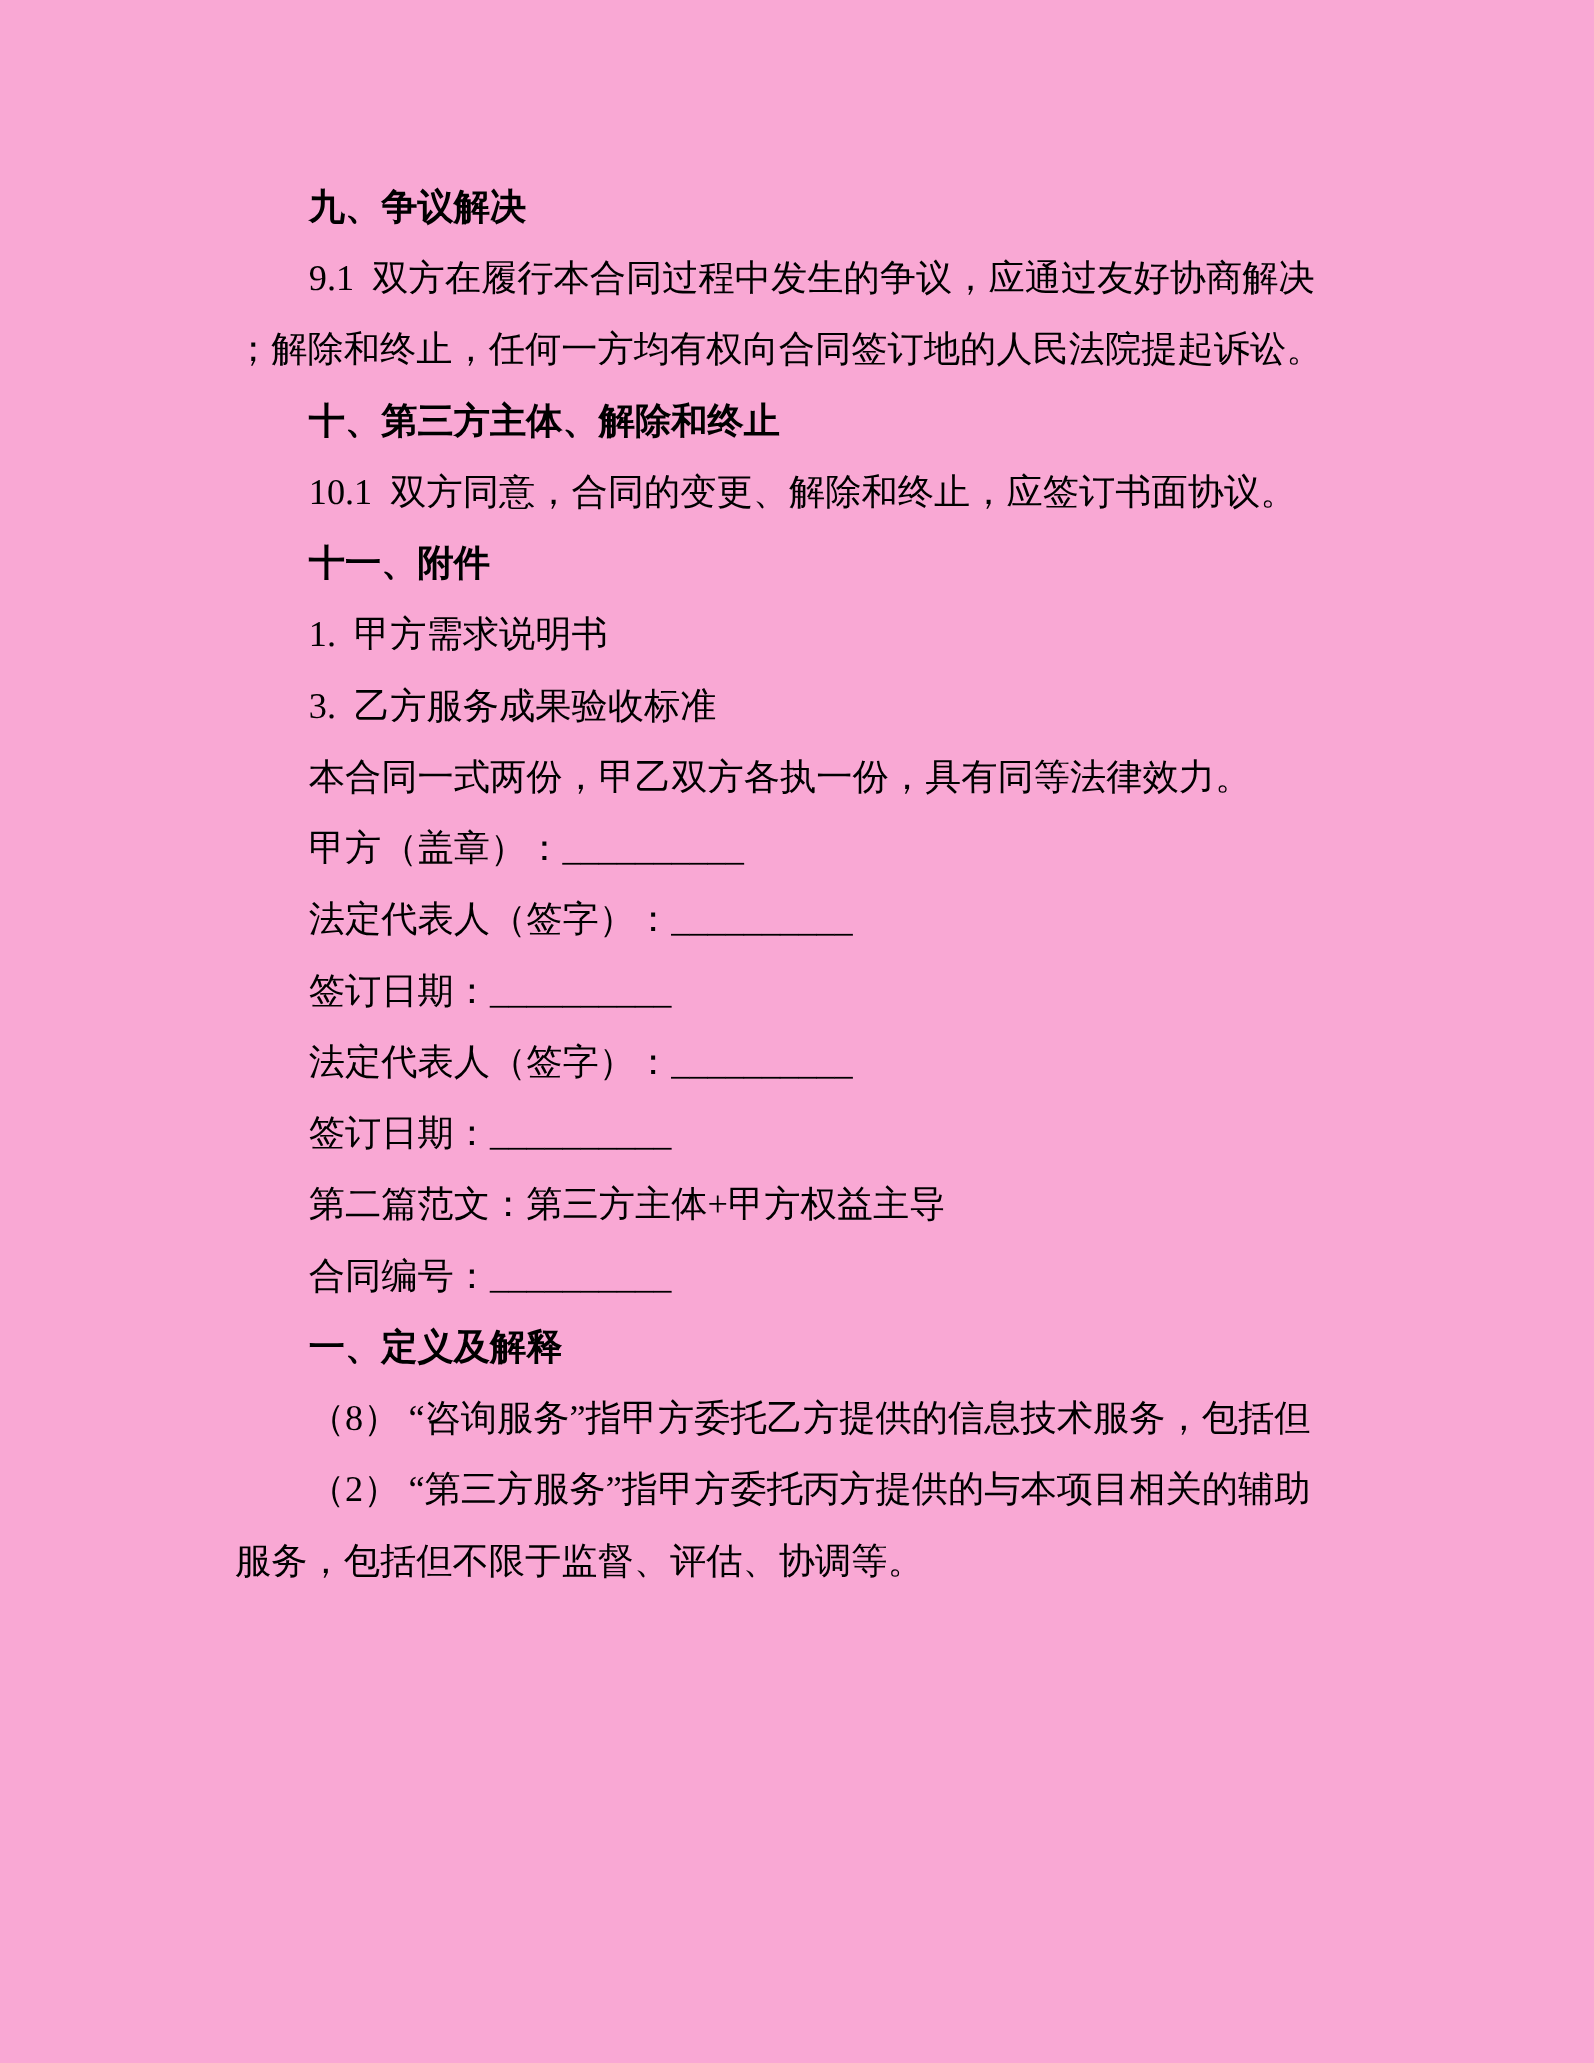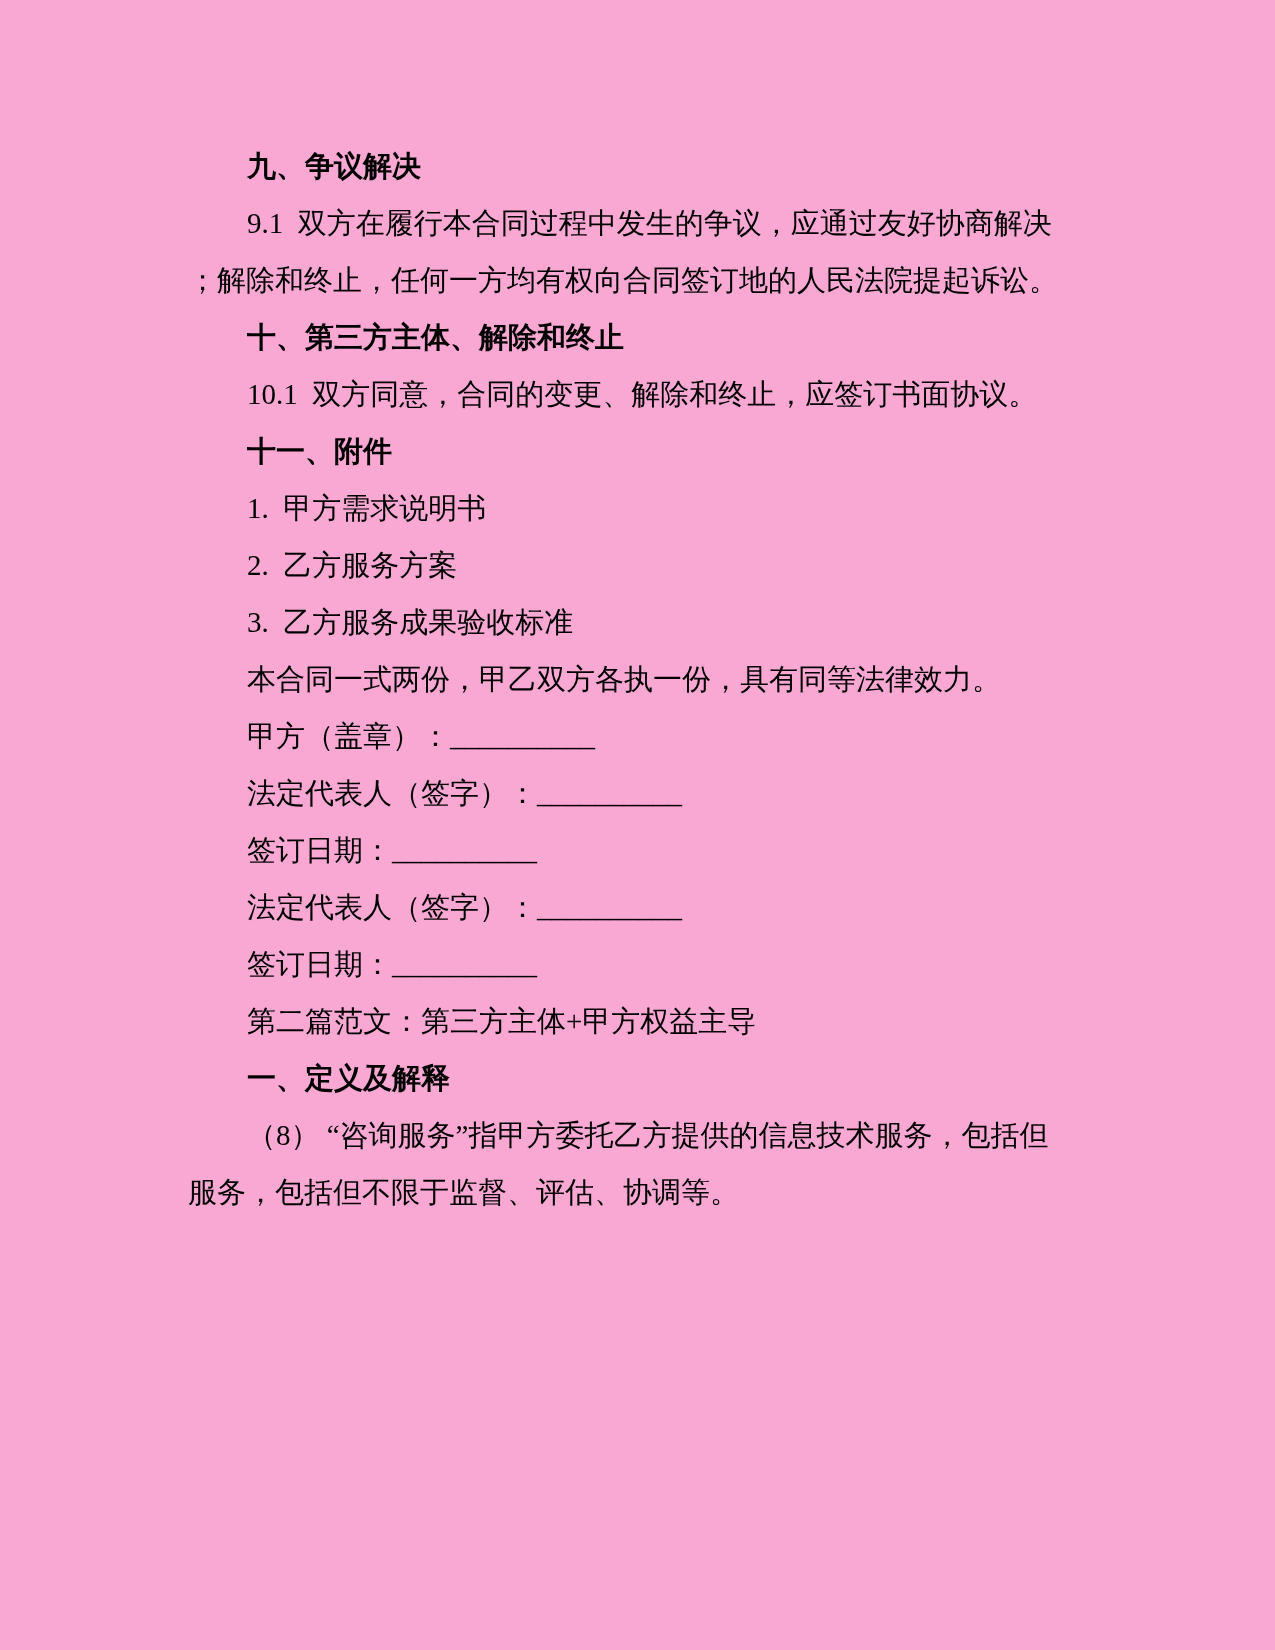--- a/index.html
+++ b/index.html
@@ -42,26 +42,27 @@
 
 <div class="page">
   <div class="doc-body" id="doc-body">
       <div class="line indent heading">九、争议解决</div>
       <div class="line indent">9.1  双方在履行本合同过程中发生的争议，应通过友好协商解决</div>
       <div class="line">；解除和终止，任何一方均有权向合同签订地的人民法院提起诉讼。</div>
       <div class="line indent heading">十、第三方主体、解除和终止</div>
       <div class="line indent">10.1  双方同意，合同的变更、解除和终止，应签订书面协议。</div>
       <div class="line indent heading">十一、附件</div>
       <div class="line indent">1.  甲方需求说明书</div>
-      <div class="line indent">2.  乙方服务方案</div>
       <div class="line indent">3.  乙方服务成果验收标准</div>
       <div class="line indent">本合同一式两份，甲乙双方各执一份，具有同等法律效力。</div>
       <div class="line indent">甲方（盖章）：__________</div>
       <div class="line indent">法定代表人（签字）：__________</div>
       <div class="line indent">签订日期：__________</div>
       <div class="line indent">法定代表人（签字）：__________</div>
       <div class="line indent">签订日期：__________</div>
       <div class="line indent">第二篇范文：第三方主体+甲方权益主导</div>
+      <div class="line indent">合同编号：__________</div>
       <div class="line indent heading">一、定义及解释</div>
       <div class="line indent">（8） “咨询服务”指甲方委托乙方提供的信息技术服务，包括但</div>
+      <div class="line indent">（2） “第三方服务”指甲方委托丙方提供的与本项目相关的辅助</div>
       <div class="line">服务，包括但不限于监督、评估、协调等。</div>
     </div>
 </div>
 
 </body></html>

